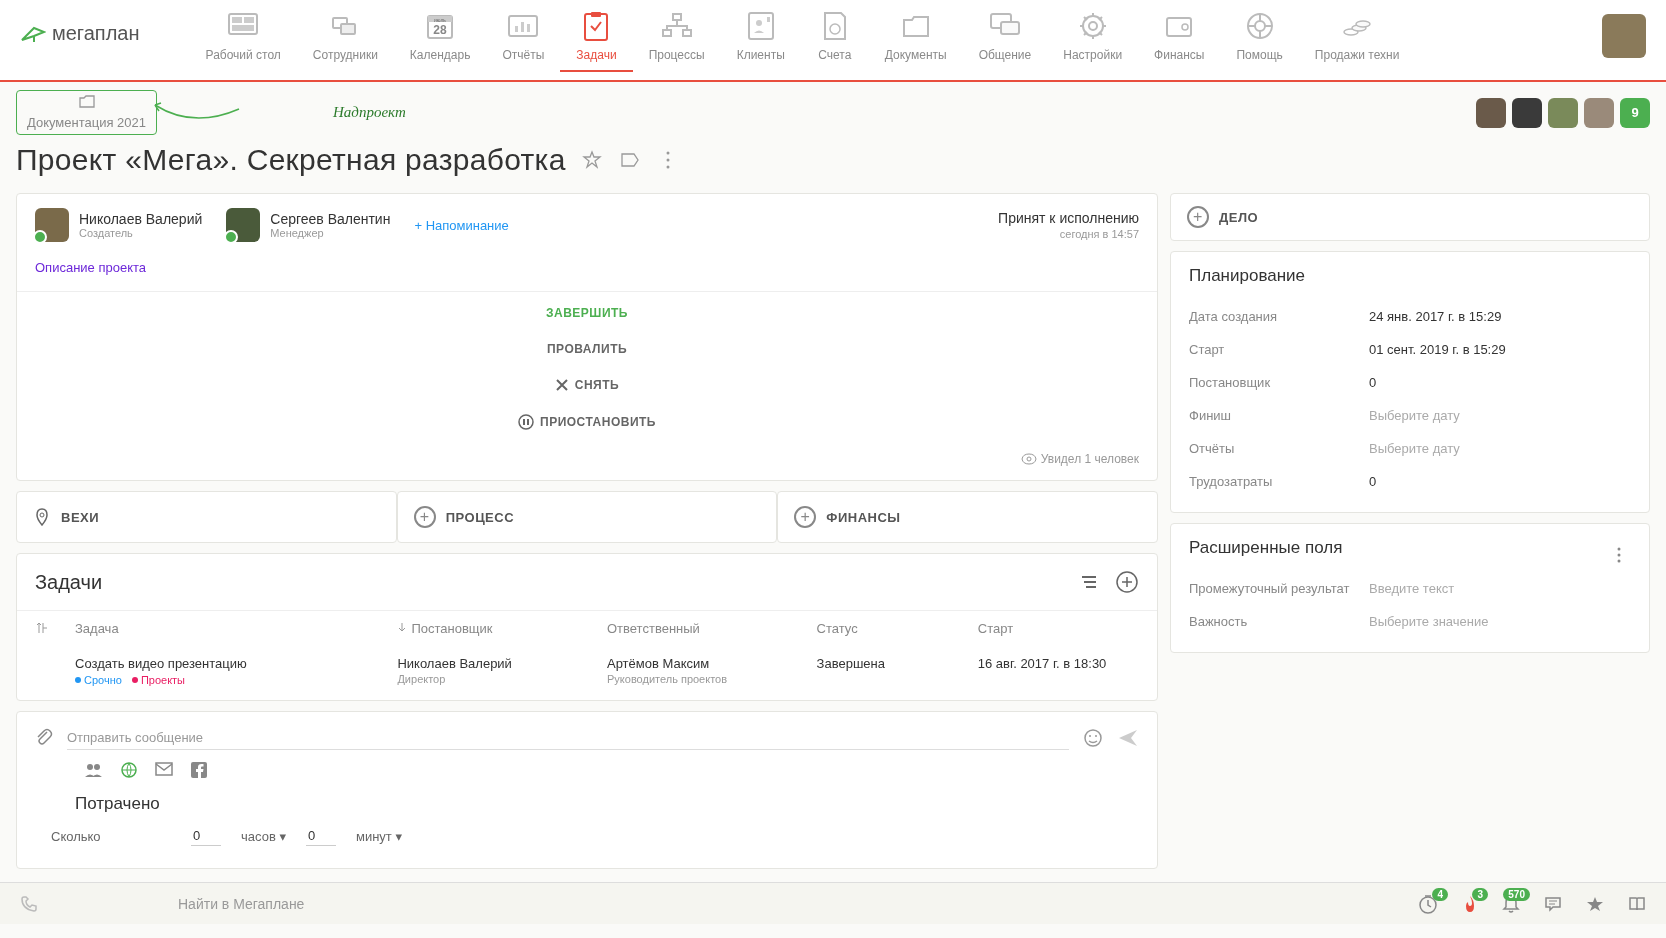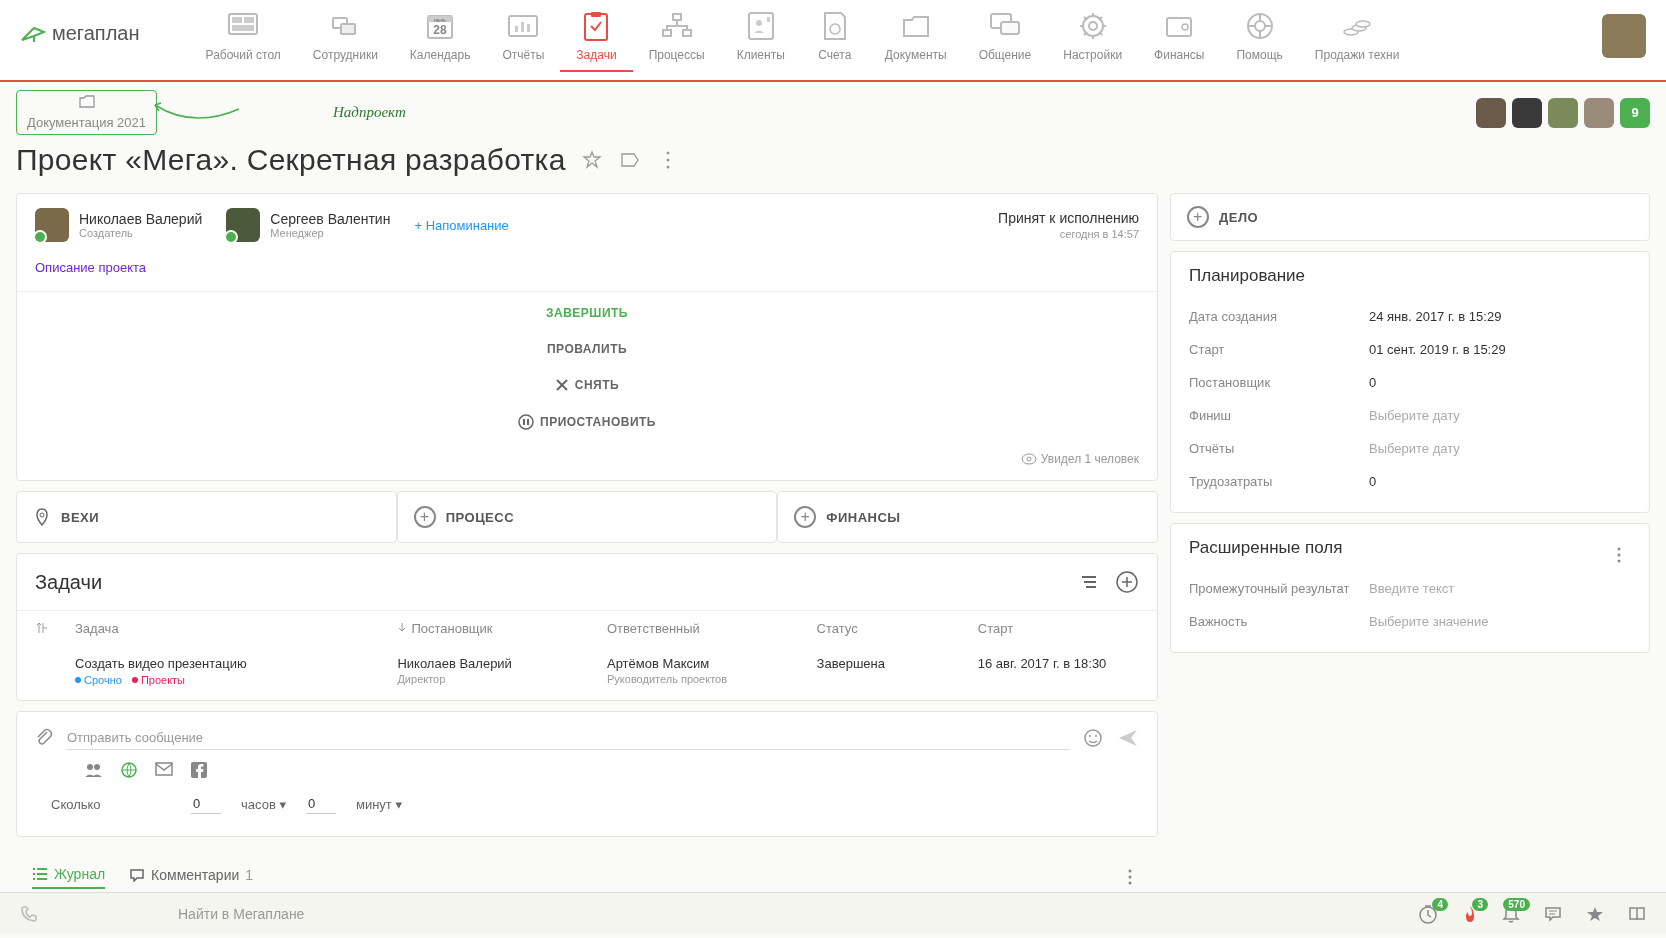--- a/index.html
+++ b/index.html
@@ -79,21 +79,21 @@
 .delo { padding: 12px 16px; display:flex; align-items:center; gap:10px; font-size:13px; letter-spacing:0.5px; color:#555; font-weight:600; }
 .panel { padding: 14px 18px; }
 .panel h3 { font-size: 17px; font-weight: 400; margin-bottom: 14px; }
 .kv { display:flex; padding: 9px 0; font-size:13px; }
 .kv .k { width: 180px; color:#888; }
 .kv .v { color:#333; }
 .kv .v.ph { color:#aaa; }
 .ext-h { display:flex; align-items:center; }
 .ext-h .menu { margin-left:auto; color:#888; cursor:pointer; }
 
-.footer { position: fixed; bottom: 4px; left: 0; right: 0; background: #f5f5f0; border-top: 1px solid #ddd; display:flex; align-items:center; padding: 8px 20px; height: 42px; color:#999; }
+.footer { position: fixed; bottom: 14px; left: 0; right: 0; background: #f5f5f0; border-top: 1px solid #ddd; display:flex; align-items:center; padding: 8px 20px; height: 42px; color:#999; }
 .footer .srch { margin-left: 140px; color:#999; font-size:14px; }
 .footer .ric { margin-left:auto; display:flex; gap:24px; align-items:center; }
 .fic { position:relative; color:#888; }
 .fbadge { position:absolute; top:-6px; right:-10px; font-size:10px; padding:1px 5px; border-radius:8px; color:#fff; font-weight:bold; }
 
 svg { display:block; }
 </style>
 </head>
 <body>
 
@@ -451,20 +451,21 @@
         <svg width="18" height="14">
             <rect x="1" y="1" width="16" height="12" fill="none" stroke="#888" stroke-width="1.5"></rect>
             <path d="M1 2 L9 8 L17 2" fill="none" stroke="#888" stroke-width="1.5"></path>
           </svg>
         <svg width="16" height="16">
             <rect width="16" height="16" rx="2" fill="#888"></rect>
             <path d="M10 16 L10 10 L12 10 L12.5 7 L10 7 L10 5.5 Q10 4.5 11 4.5 L12.5 4.5 L12.5 2 L10.5 2 Q7 2 7 5 L7 7 L5 7 L5 10 L7 10 L7 16 Z" fill="#fff"></path>
           </svg>
       </div>
       <div class="spent">
+        <h3>Потрачено</h3>
         <div class="row">
           <span class="lbl">Сколько</span>
           <span class="val-u">0</span>
           <span style="color:#666"><span>часов</span> ▾</span>
           <span class="val-u">0</span>
           <span style="color:#666"><span>минут</span> ▾</span>
         </div>
       </div>
     </div>
 

